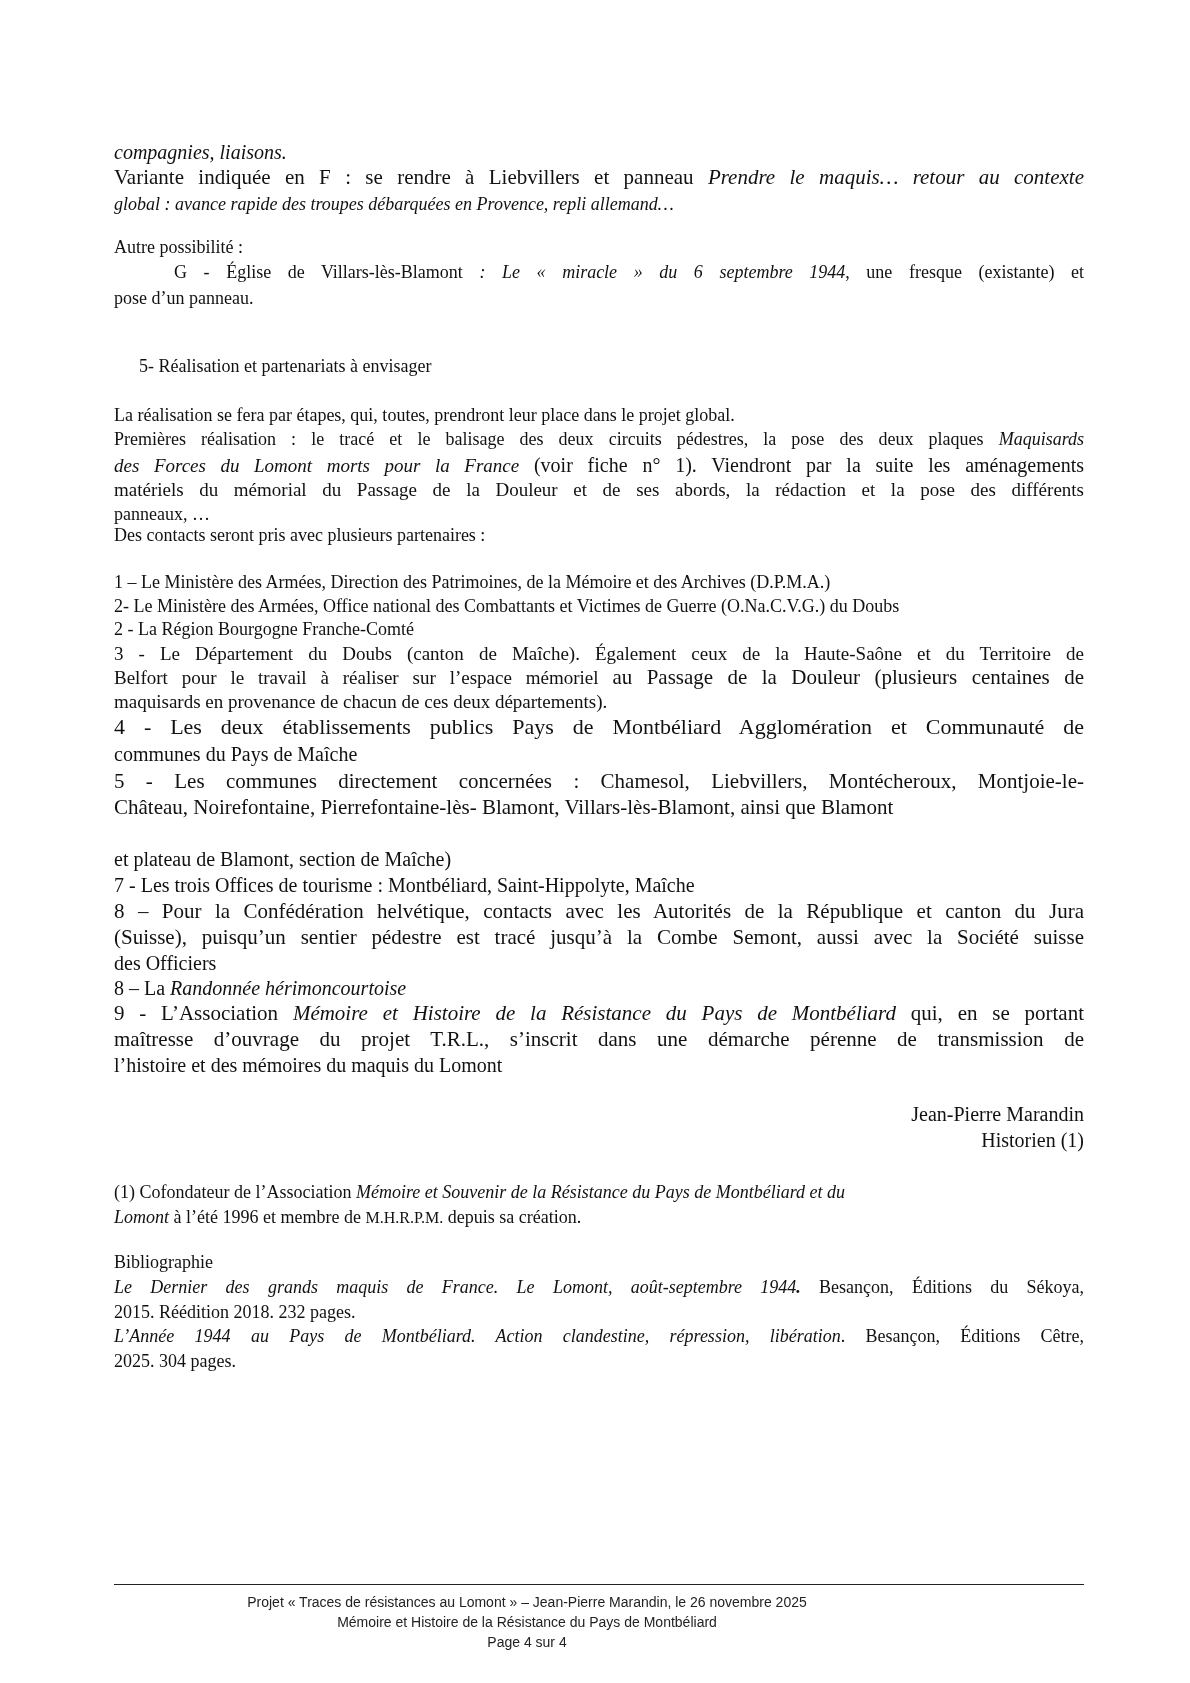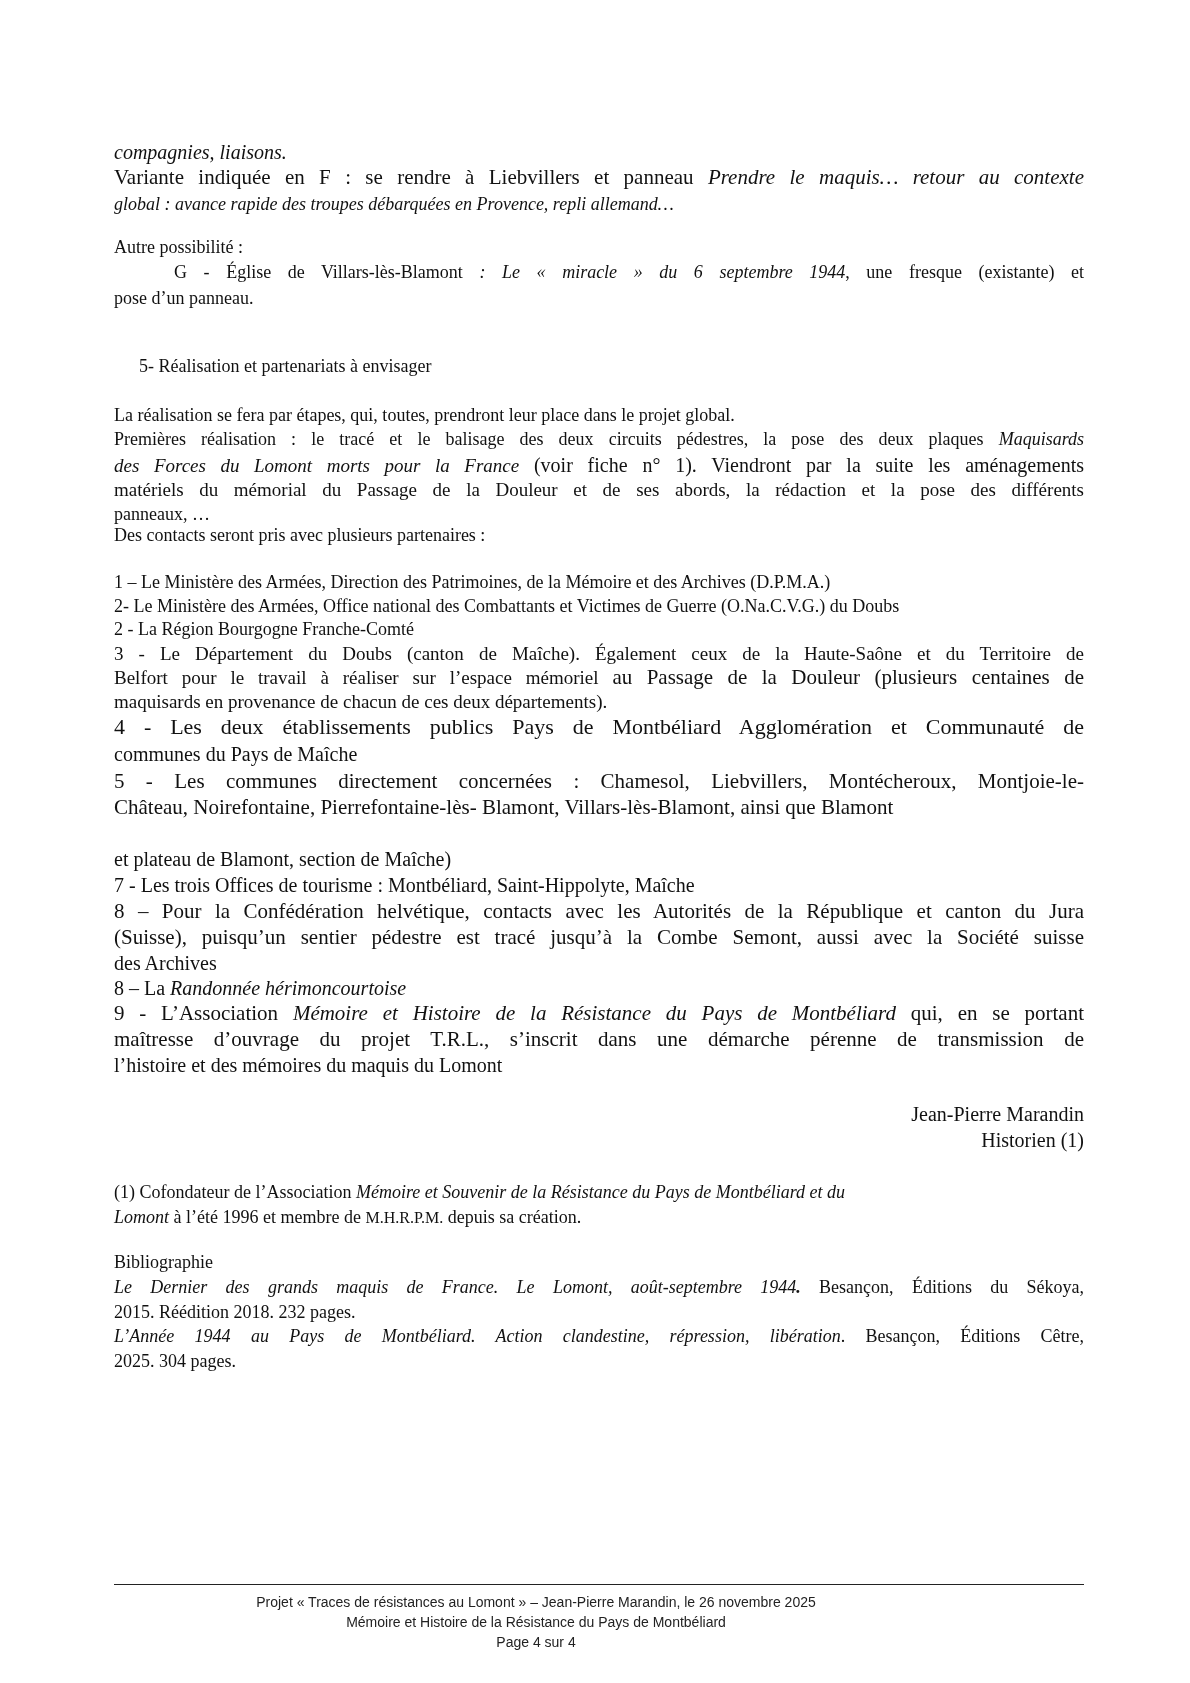--- a/index.html
+++ b/index.html
@@ -11,21 +11,21 @@
   .s18 { font-size: 18px; }
   .s19 { font-size: 19px; }
   .s20 { font-size: 20px; }
   .s21 { font-size: 21px; }
   .s22 { font-size: 22px; }
   i, .it { font-style: italic; }
   .bold { font-weight: normal; }
   .right { left: auto; right: 106px; text-align: right; }
   .footer-rule { position: absolute; left: 114px; width: 970px; top: 1584px; height: 0; border-top: 1.5px solid #222; }
   .footer-line { position: absolute; left: 0; width: 1054px; text-align: center;
-                 font-family: "Liberation Sans", "DejaVu Sans", sans-serif; font-size: 14px; color: #222; padding-left: 9px; }
+                 font-family: "Liberation Sans", "DejaVu Sans", sans-serif; font-size: 14px; color: #222; }
 </style>
 </head>
 <body>
 
 <div class="page">
 
   <div class="ln s20" style="top:142px;"><i>compagnies, liaisons.</i></div>
 
   <div class="ln j s21" style="top:167px;"><span>Variante indiquée en F : se rendre à Liebvillers et panneau </span><i>Prendre le maquis… retour au contexte</i></div>
   <div class="ln s18" style="top:195px;"><i>global : avance rapide des troupes débarquées en Provence, repli allemand…</i></div>
@@ -50,21 +50,21 @@
   <div class="ln j s19" style="top:667px;"><span>Belfort pour le travail à réaliser sur l’espace mémoriel </span><span style="font-size:21px;">au Passage de la Douleur (plusieurs centaines de</span></div>
   <div class="ln s19" style="top:692px;">maquisards en provenance de chacun de ces deux départements).</div>
   <div class="ln j s22" style="top:716px;">4 - Les deux établissements publics Pays de Montbéliard Agglomération et Communauté de</div>
   <div class="ln s20" style="top:744px;">communes du Pays de Maîche</div>
   <div class="ln j s21" style="top:771px;">5 - Les communes directement concernées : Chamesol, Liebvillers, Montécheroux, Montjoie-le-</div>
   <div class="ln s21" style="top:797px;">Château, Noirefontaine, Pierrefontaine-lès- Blamont, Villars-lès-Blamont, ainsi que Blamont</div>
   <div class="ln s20" style="top:849px;">et plateau de Blamont, section de Maîche)</div>
   <div class="ln s20" style="top:875px;">7 - Les trois Offices de tourisme : Montbéliard, Saint-Hippolyte, Maîche</div>
   <div class="ln j s21" style="top:901px;">8 – Pour la Confédération helvétique, contacts avec les Autorités de la République et canton du Jura</div>
   <div class="ln j s21" style="top:927px;">(Suisse), puisqu’un sentier pédestre est tracé jusqu’à la Combe Semont, aussi avec la Société suisse</div>
-  <div class="ln s20" style="top:953px;">des Archives</div>
+  <div class="ln s20" style="top:953px;">des Officiers</div>
   <div class="ln s20" style="top:978px;"><span>8 – La </span><i>Randonnée hérimoncourtoise</i></div>
   <div class="ln j s21" style="top:1003px;"><span>9 - L’Association </span><i>Mémoire et Histoire de la Résistance du Pays de Montbéliard</i><span> qui, en se portant</span></div>
   <div class="ln j s21" style="top:1029px;">maîtresse d’ouvrage du projet T.R.L., s’inscrit dans une démarche pérenne de transmission de</div>
   <div class="ln s20" style="top:1055px;">l’histoire et des mémoires du maquis du Lomont</div>
 
   <div class="ln right s20" style="top:1104px;">Jean-Pierre Marandin</div>
   <div class="ln right s20" style="top:1130px;">Historien (1)</div>
 
   <div class="ln s18" style="top:1183px;"><span>(1) Cofondateur de l’Association </span><i>Mémoire et Souvenir de la Résistance du Pays de Montbéliard et du</i></div>
   <div class="ln s18" style="top:1208px;"><i>Lomont</i><span> à l’été 1996 et membre de </span><span style="font-size:16px;">M.H.R.P.M.</span><span> depuis sa création.</span></div>

